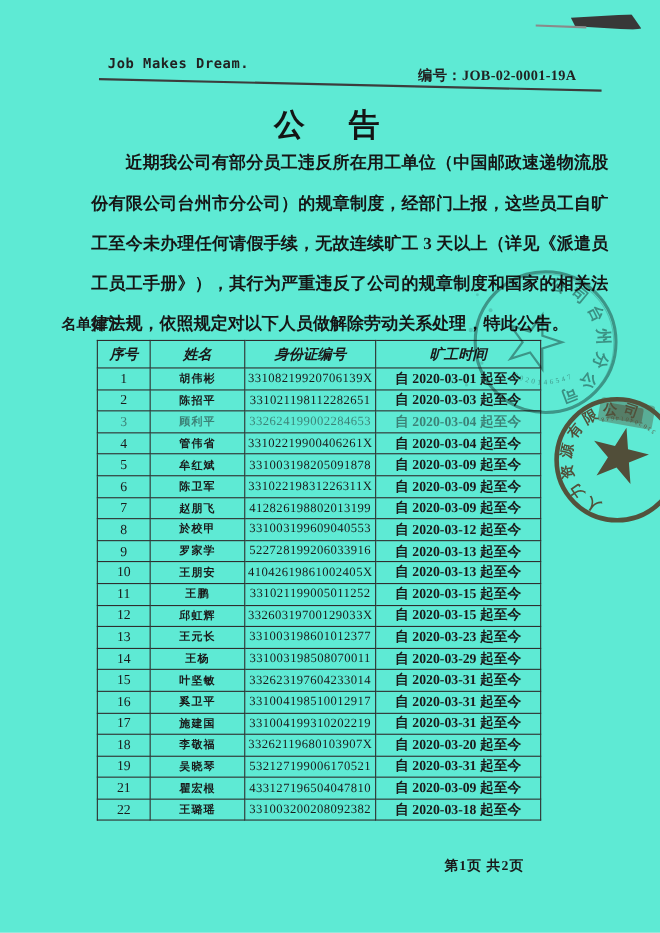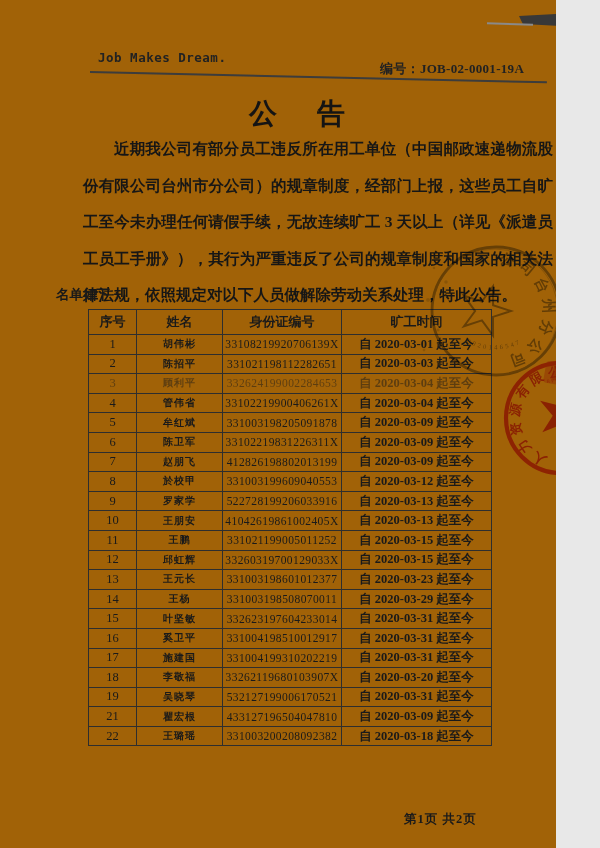--- a/index.html
+++ b/index.html
@@ -1,17 +1,17 @@
 <!DOCTYPE html>
 <html><head>
 <meta charset="utf-8">
 <style>
   html,body{margin:0;padding:0;background:#e8e8e8;}
   #page{
-    position:relative;width:556px;height:848px;background:#a16207;
+    position:relative;width:600px;height:848px;background:#5eead4;
     overflow:hidden;font-family:"Liberation Serif",serif;color:#1a1a1a;
   }
   
   .artifact-slab{position:absolute;left:519px;top:13px;width:64px;height:14px;
     background:#383838;clip-path:polygon(0 22%,86% 0,100% 92%,88% 100%,6% 78%);}
   .artifact-line{position:absolute;left:487px;top:23px;width:46px;height:2px;
     background:#8a8a8a;transform:rotate(2deg);}
   
   .slogan{position:absolute;left:98px;top:50px;font-family:"DejaVu Sans Mono",monospace;
     font-size:12.5px;font-weight:bold;letter-spacing:.5px;color:#222;}
@@ -26,29 +26,29 @@
   
   .body-text{position:absolute;left:83px;top:131px;width:470px;
     font-size:15.5px;line-height:36.5px;font-weight:600;text-align:justify;
     text-indent:31px;color:#161616;}
   .list-intro{position:absolute;left:56px;top:286px;font-size:13.5px;font-weight:bold;}
   
   table.roster{position:absolute;left:88px;top:309px;width:403px;
     border-collapse:collapse;table-layout:fixed;}
   table.roster th,table.roster td{border:1.4px solid #2e2e2e;text-align:center;
     vertical-align:middle;padding:0;overflow:hidden;white-space:nowrap;}
-  table.roster th{height:24px;font-size:13px;font-weight:bold;}
+  table.roster th{height:24px;font-size:13px;font-weight:bold;font-style:italic;}
   table.roster td{height:18.6px;}
   td.c0{font-size:12.5px;}
   td.c1{font-size:10px;font-weight:600;letter-spacing:1px;}
   td.c2{font-size:11.5px;letter-spacing:.4px;}
   td.c3{font-size:12.5px;font-weight:bold;}
   tr.faded{opacity:.5;}
   .page-footer{position:absolute;left:404px;top:779px;font-size:12.5px;font-weight:600;
-    letter-spacing:1px;margin-top:32px;}
+    letter-spacing:1px;}
   
   .stamp{position:absolute;pointer-events:none;mix-blend-mode:multiply;}
   #gray-stamp{left:416px;top:238px;width:156px;height:152px;}
   #red-stamp{left:495px;top:358px;width:145px;height:125px;}
   svg text{font-family:"Liberation Serif",serif;}
 </style>
 </head>
 <body>
 
 <div id="page">

